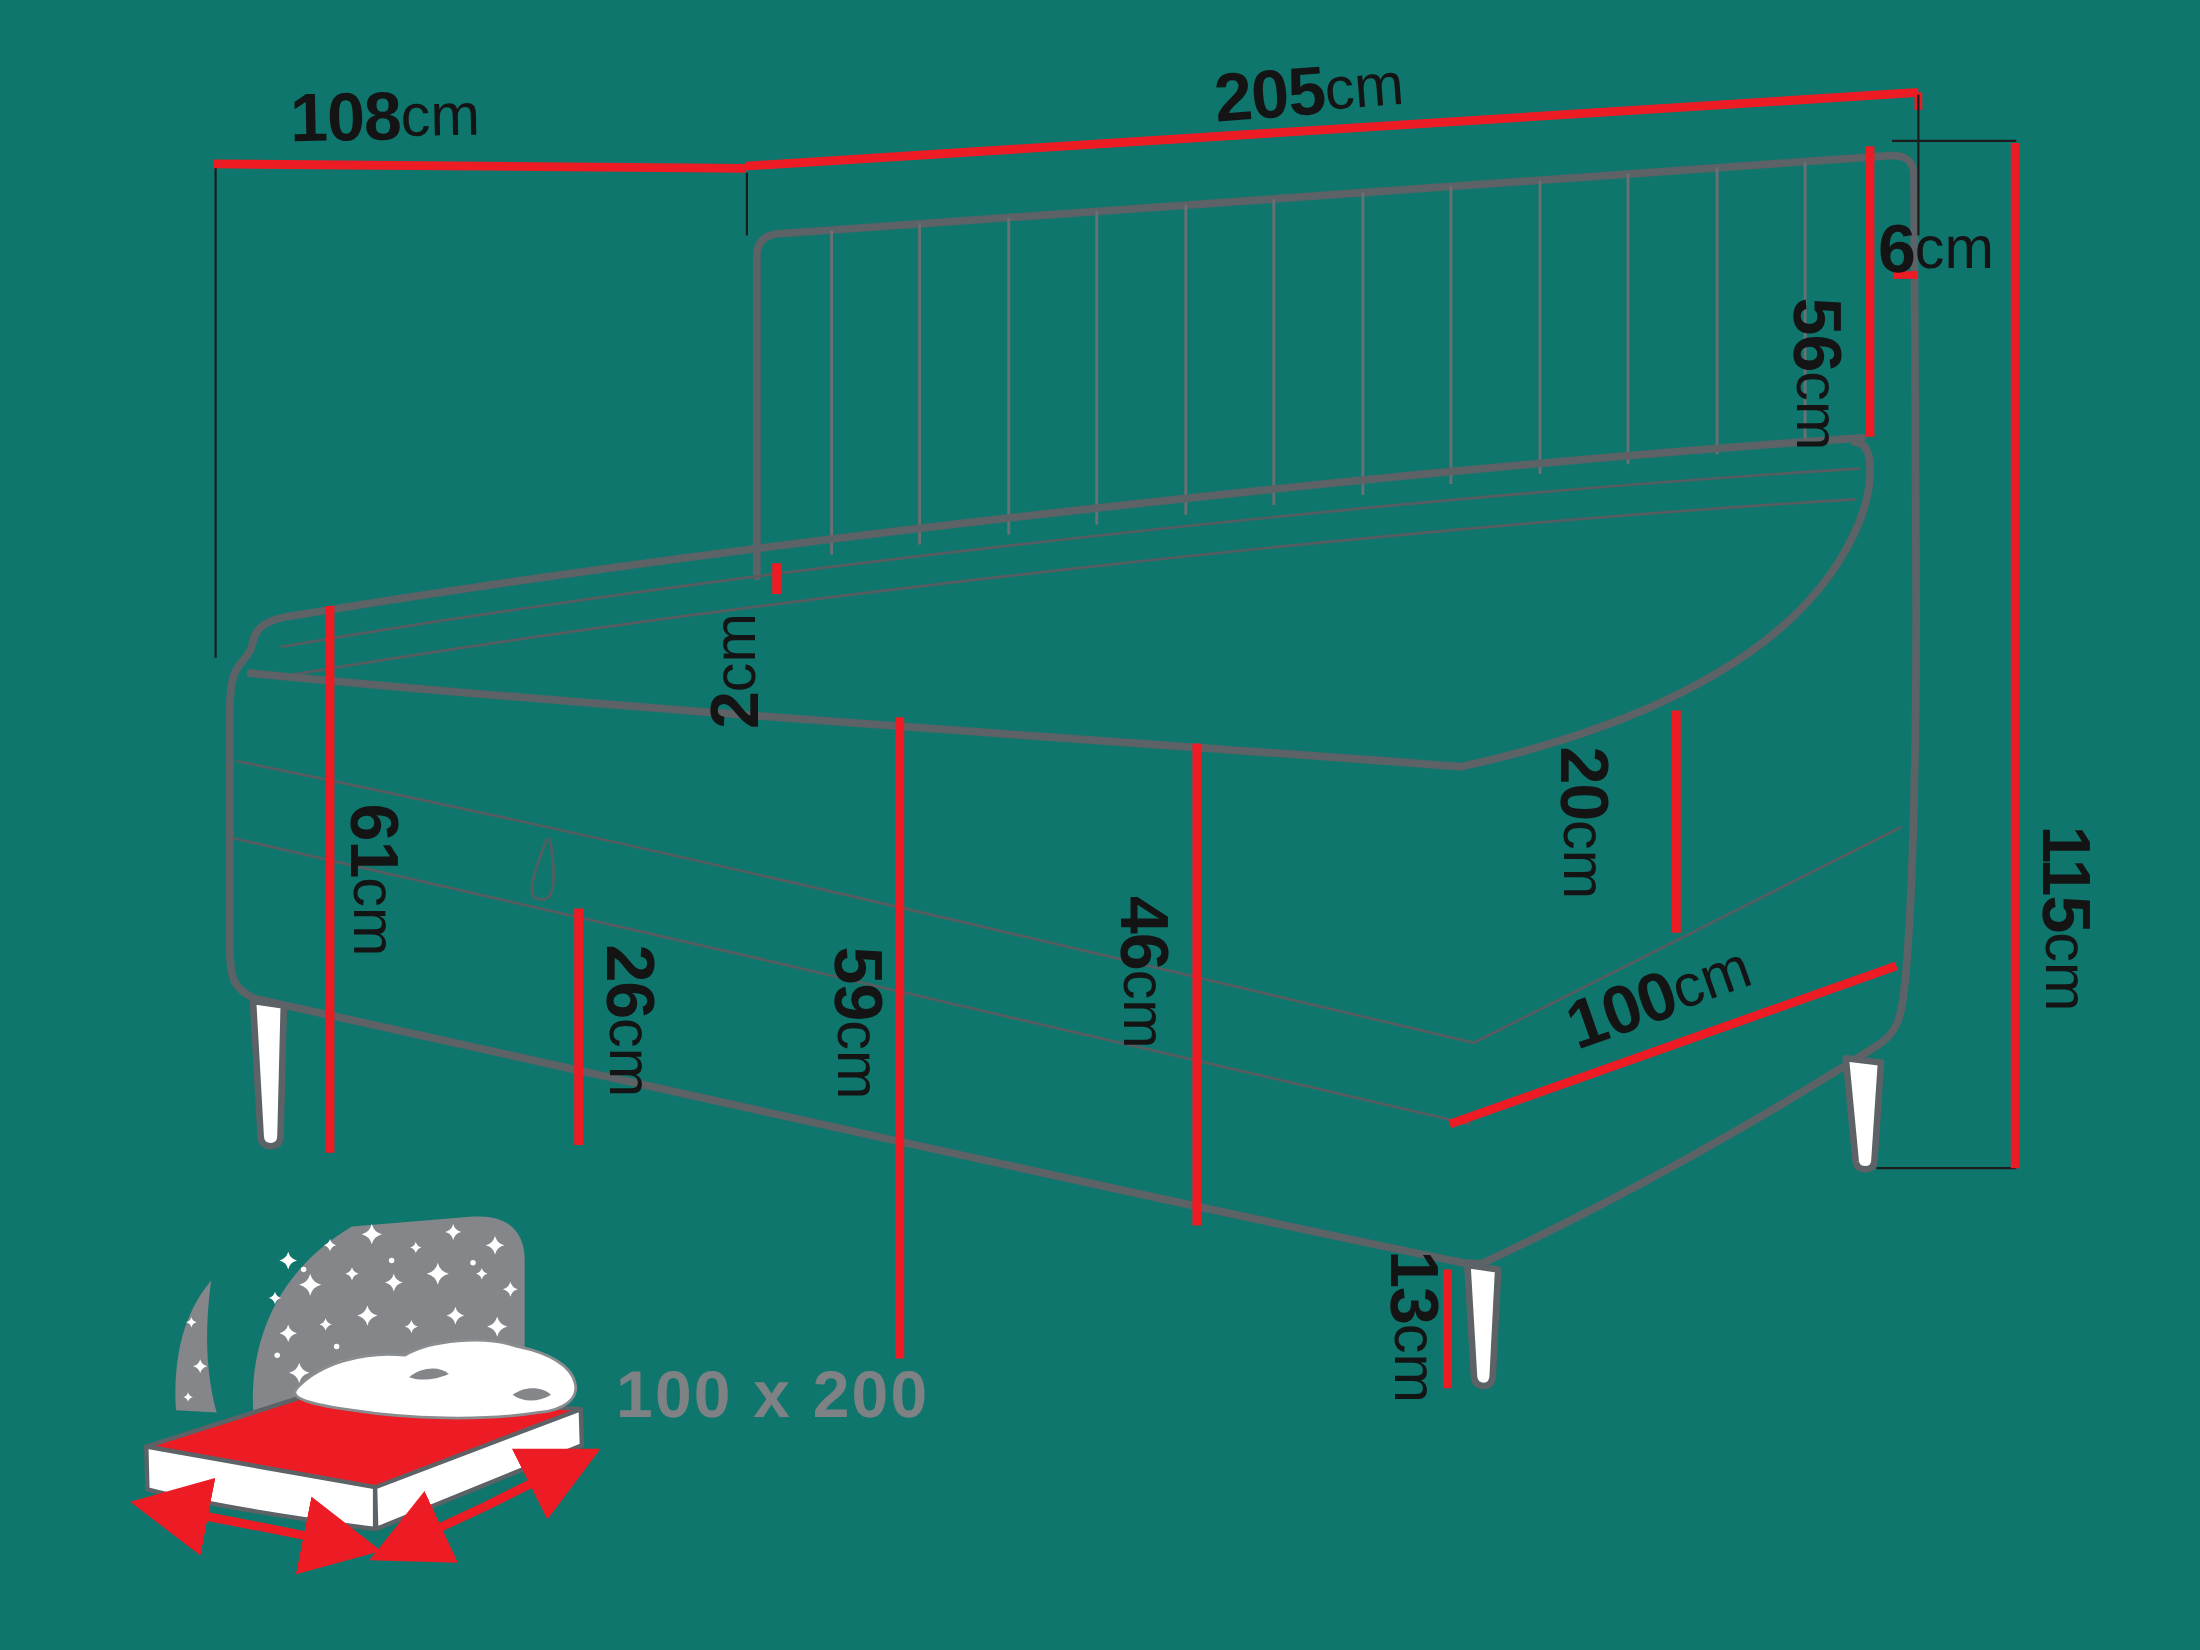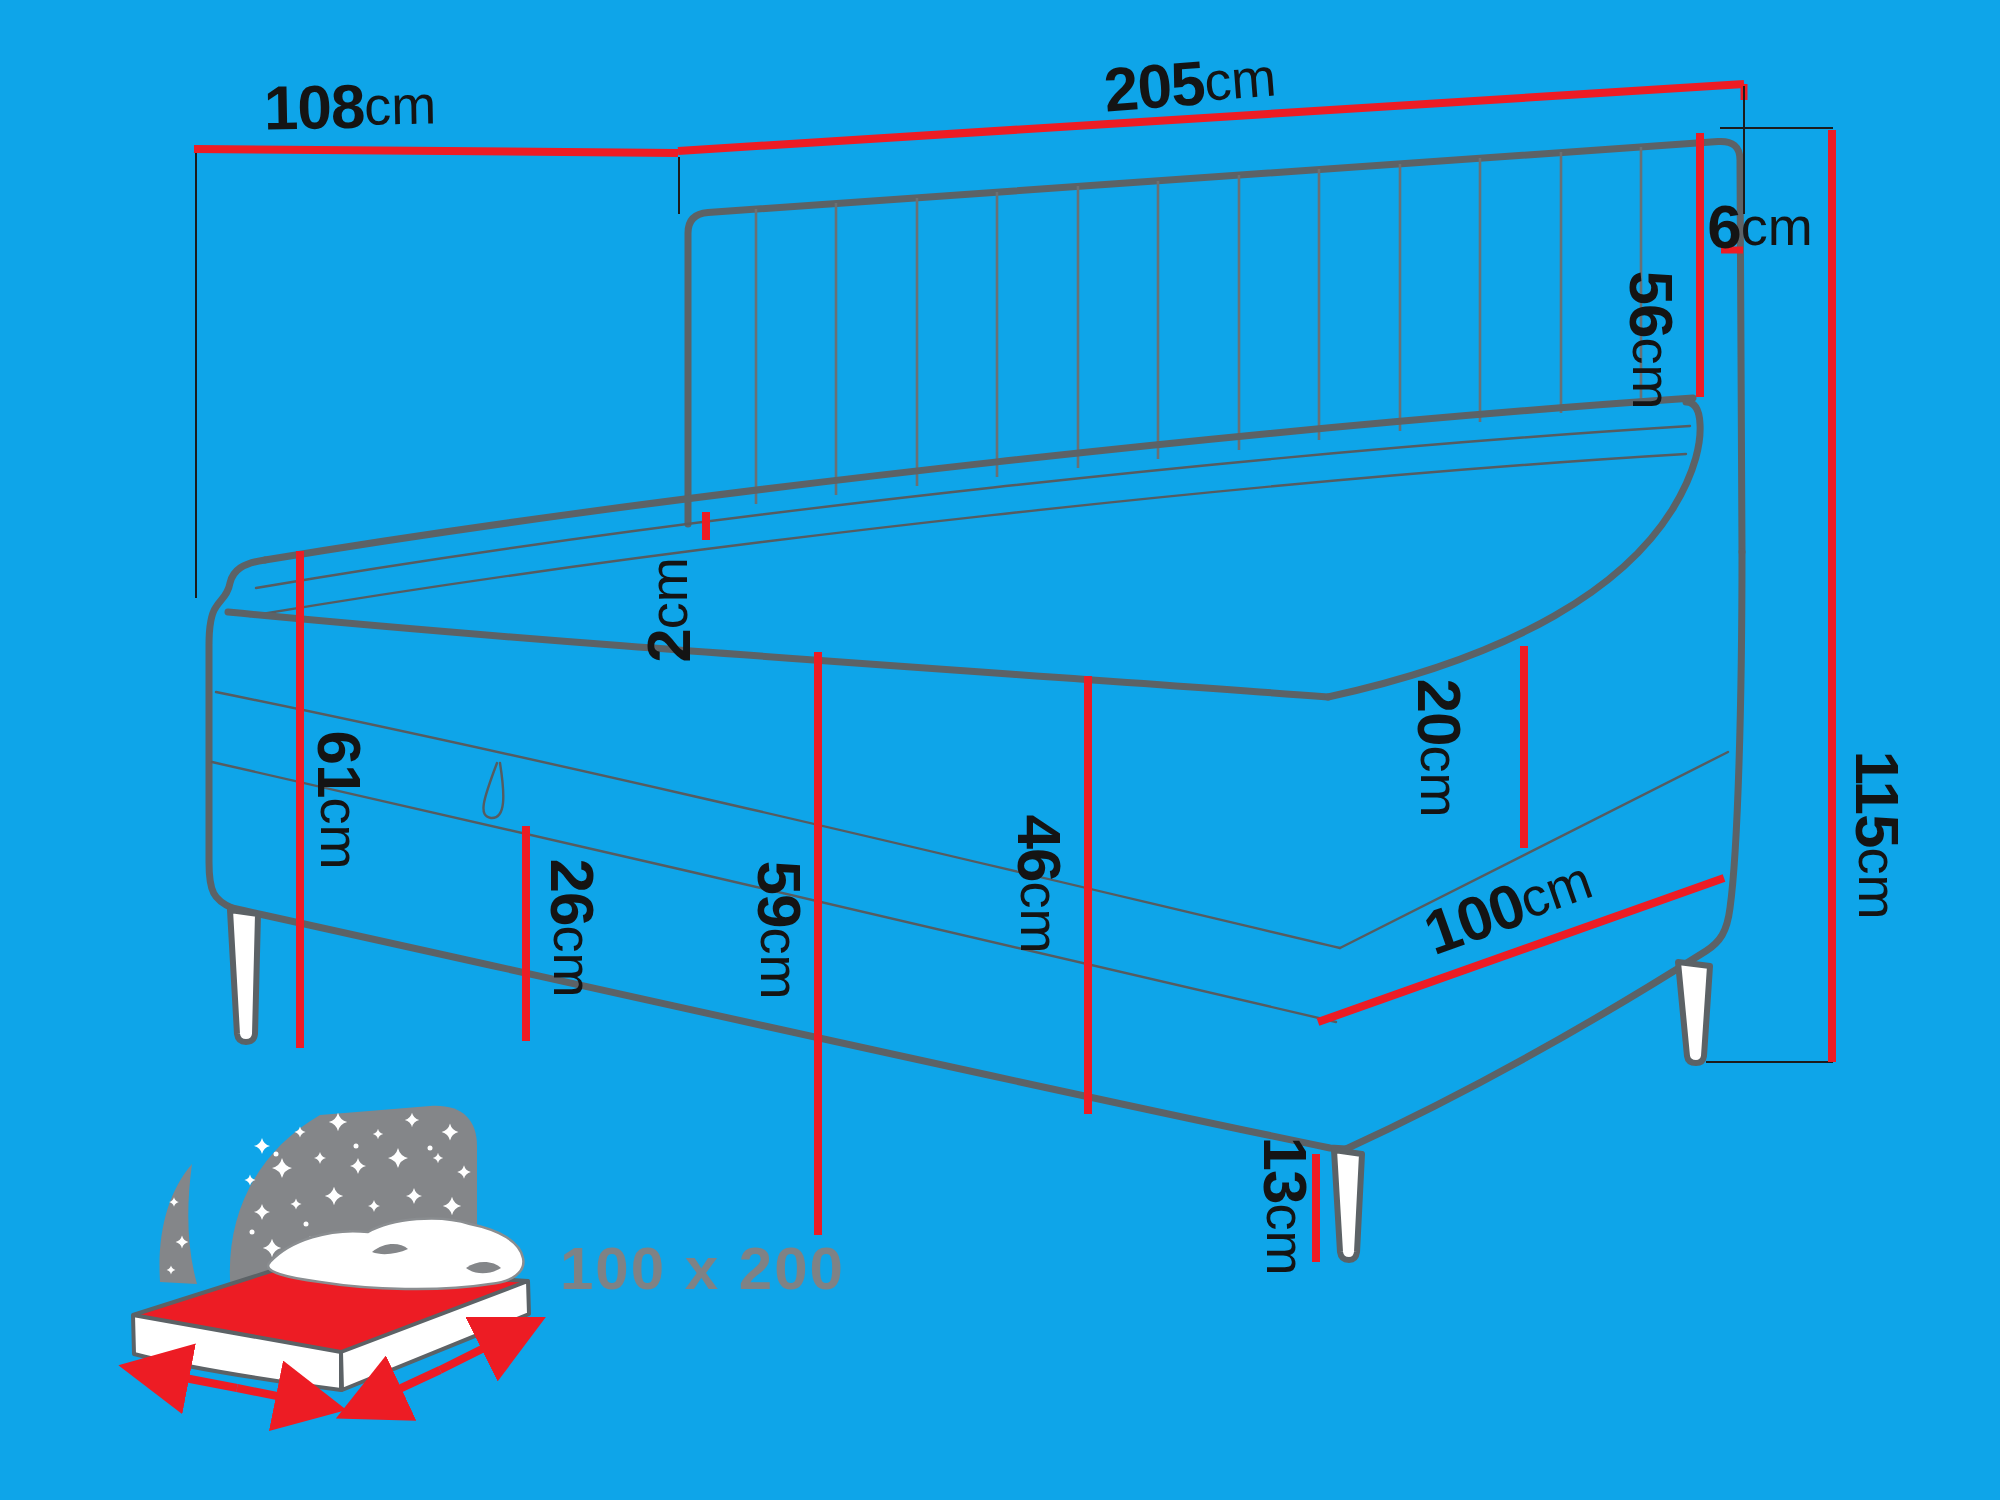--- a/index.html
+++ b/index.html
@@ -1,16 +1,16 @@
 <!DOCTYPE html>
 <html><head>
 <meta charset="utf-8">
 <style>
   html,body{margin:0;padding:0;background:#ffffff;}
-  .stage{width:2000px;height:1500px;position:relative;background:#0ea5e9;overflow:hidden;}
+  .stage{width:2000px;height:1500px;position:relative;background:#0f766e;overflow:hidden;}
   svg{display:block;}
   svg text{font-family:"Liberation Sans", sans-serif; fill:#141414;}
   .num{font-weight:bold;font-size:62px;letter-spacing:-1px;}
   .unit{font-weight:400;font-size:54px;letter-spacing:0px;}
   .badge{font-weight:bold;font-size:60px;fill:#7f8285;letter-spacing:2px;}
   .outline{stroke:#5c6266;stroke-width:7;fill:none;stroke-linecap:round;stroke-linejoin:round;}
   .seam{stroke:#565c60;stroke-width:2.4;fill:none;stroke-linecap:round;}
   .chan{stroke:#6a7074;stroke-width:2.6;fill:none;}
   .ext{stroke:#1c1c1c;stroke-width:2;fill:none;}
   .red{stroke:#ed1c24;stroke-width:8;fill:none;}

